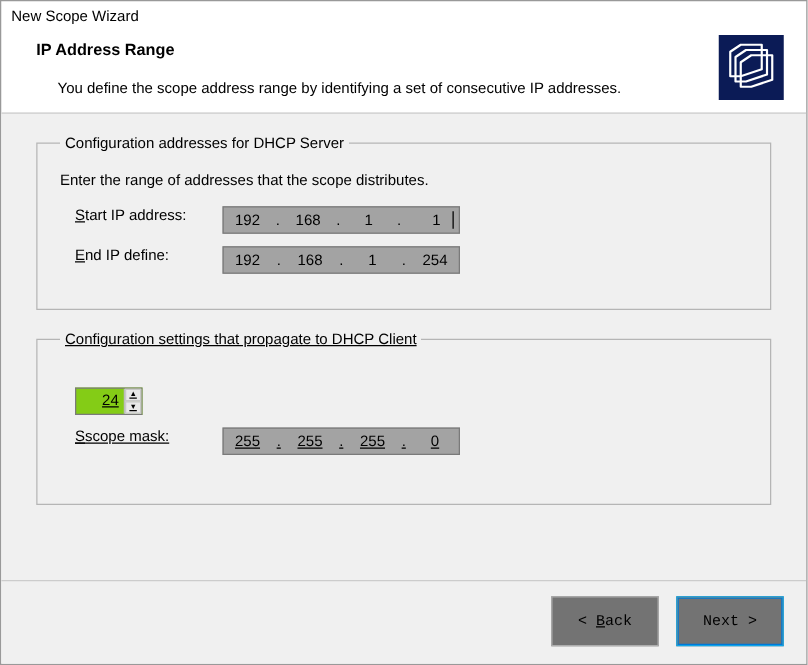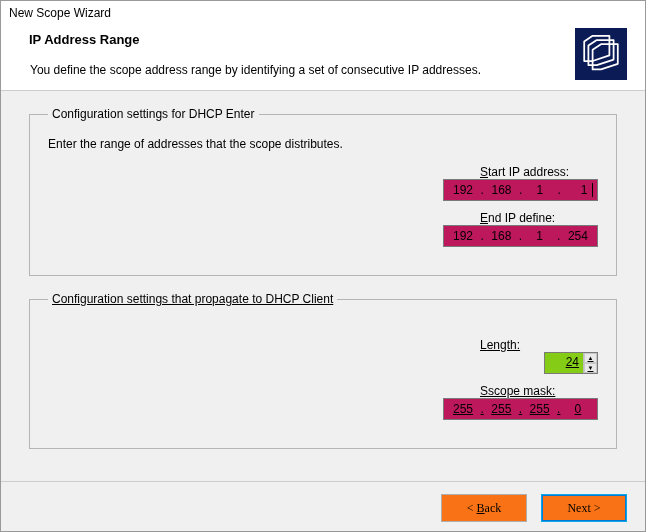--- a/index.html
+++ b/index.html
@@ -26,21 +26,21 @@
     justify-content: space-between;
     padding: 0 18px 10px 28px;
   }
   .header-text { padding-top: 4px; }
   .heading {
     font-weight: bold;
     font-size: 13px;
     margin-bottom: 16px;
   }
   .subtitle {
-    margin-left: 1px;
+    margin-left: 17px;
     font-size: 12px;
   }
   .header-icon {
     width: 52px;
     height: 52px;
     background: #0b1b56;
     display: flex;
     align-items: center;
     justify-content: center;
     flex-shrink: 0;
@@ -58,37 +58,36 @@
   }
   legend {
     padding: 0 4px;
     font-size: 12px;
   }
   .intro {
     margin: 4px 0 14px 0;
   }
   .row {
     display: flex;
-    align-items: flex-end;
-    margin: 6px 0 10px 0;
-    flex-direction: column;
+    align-items: flex-start;
+    margin: 6px 0 10px 12px;
   }
   .label {
     width: 118px;
   }
   .ipbox {
     display: inline-flex;
     align-items: center;
-    background: #be185d;
+    background: #a3a3a3;
     border: 1px solid #7a7a7a;
     height: 22px;
     padding: 0 4px;
     font-family: "Segoe UI", Tahoma, sans-serif;
     font-size: 12px;
-    width: 155px;
+    width: 190px;
     justify-content: space-between;
   }
   .ipbox .oct {
     width: 30px;
     text-align: center;
     outline: none;
   }
   .ipbox .dot {
     padding: 0 2px;
   }
@@ -133,24 +132,24 @@
   .footer {
     border-top: 1px solid #ccc;
     background: #f0f0f0;
     padding: 12px 18px 14px 18px;
     display: flex;
     justify-content: flex-end;
     gap: 14px;
   }
   .footer button {
     width: 86px;
-    height: 28px;
-    background: #f97316;
+    height: 40px;
+    background: #737373;
     border: 1px solid #adadad;
-    font-family: Liberation Serif, serif;
+    font-family: Liberation Mono, monospace;
     font-size: 12px;
     cursor: pointer;
   }
   .footer button.primary {
     border: 1px solid #0ea5e9;
     box-shadow: inset 0 0 0 1px #0078d7;
   }
   .underline-accesskey { text-decoration: underline; }
 </style>
 </head>
@@ -170,21 +169,21 @@
         <path d="M18 24 L30 16 L54 16 L54 44 L30 52 L18 52 Z"></path>
         <path d="M6 12 L18 4 L42 4 L42 32 L18 40 L6 40 Z"></path>
       </g>
     </svg>
   </div>
 </div>
 
 <div class="content-area">
 
   <fieldset>
-    <legend>Configuration settings for DHCP Enter</legend>
+    <legend>Configuration addresses for DHCP Server</legend>
     <div class="intro">Enter the range of addresses that the scope distributes.</div>
 
     <div class="row">
       <div class="label"><span class="underline-accesskey">S</span><span>tart IP address:</span></div>
       <div class="ipbox">
         <span class="oct">192</span>
           <span class="dot">.</span>
         <span class="oct">168</span>
           <span class="dot">.</span>
         <span class="oct">1</span>
@@ -205,21 +204,20 @@
           <span class="dot">.</span>
         <span class="oct">254</span>
       </div>
     </div>
   </fieldset>
 
   <fieldset class="fs-client">
     <legend>Configuration settings that propagate to DHCP Client</legend>
     <div class="rows">
       <div class="row">
-        <div class="label"><span class="underline-accesskey">L</span><span>ength:</span></div>
         <div class="spinbox">
           <span class="num">24</span>
           <div class="spin-btns">
             <button>▲</button>
             <button>▼</button>
           </div>
         </div>
       </div>
 
       <div class="row">

